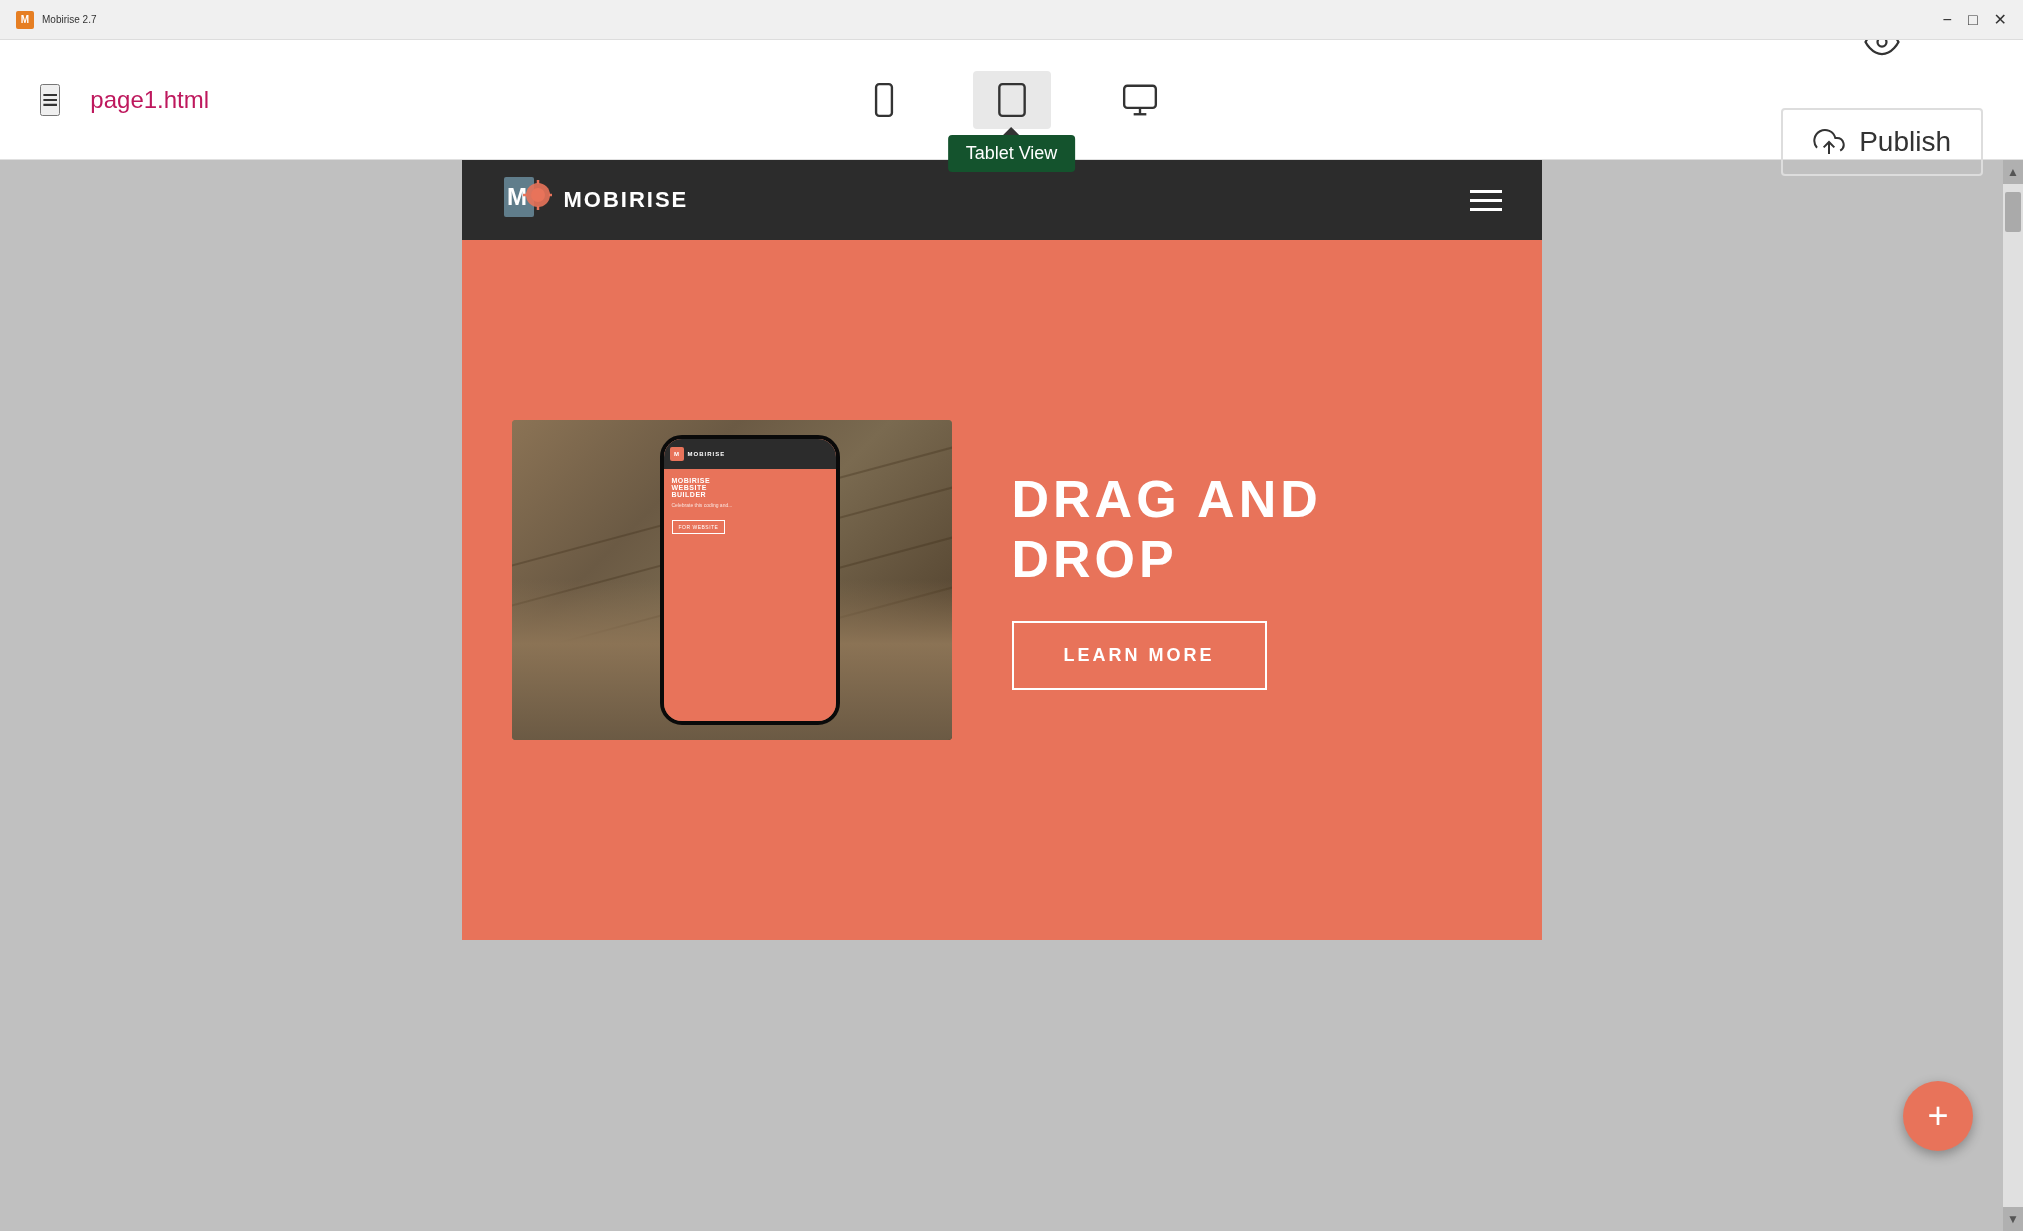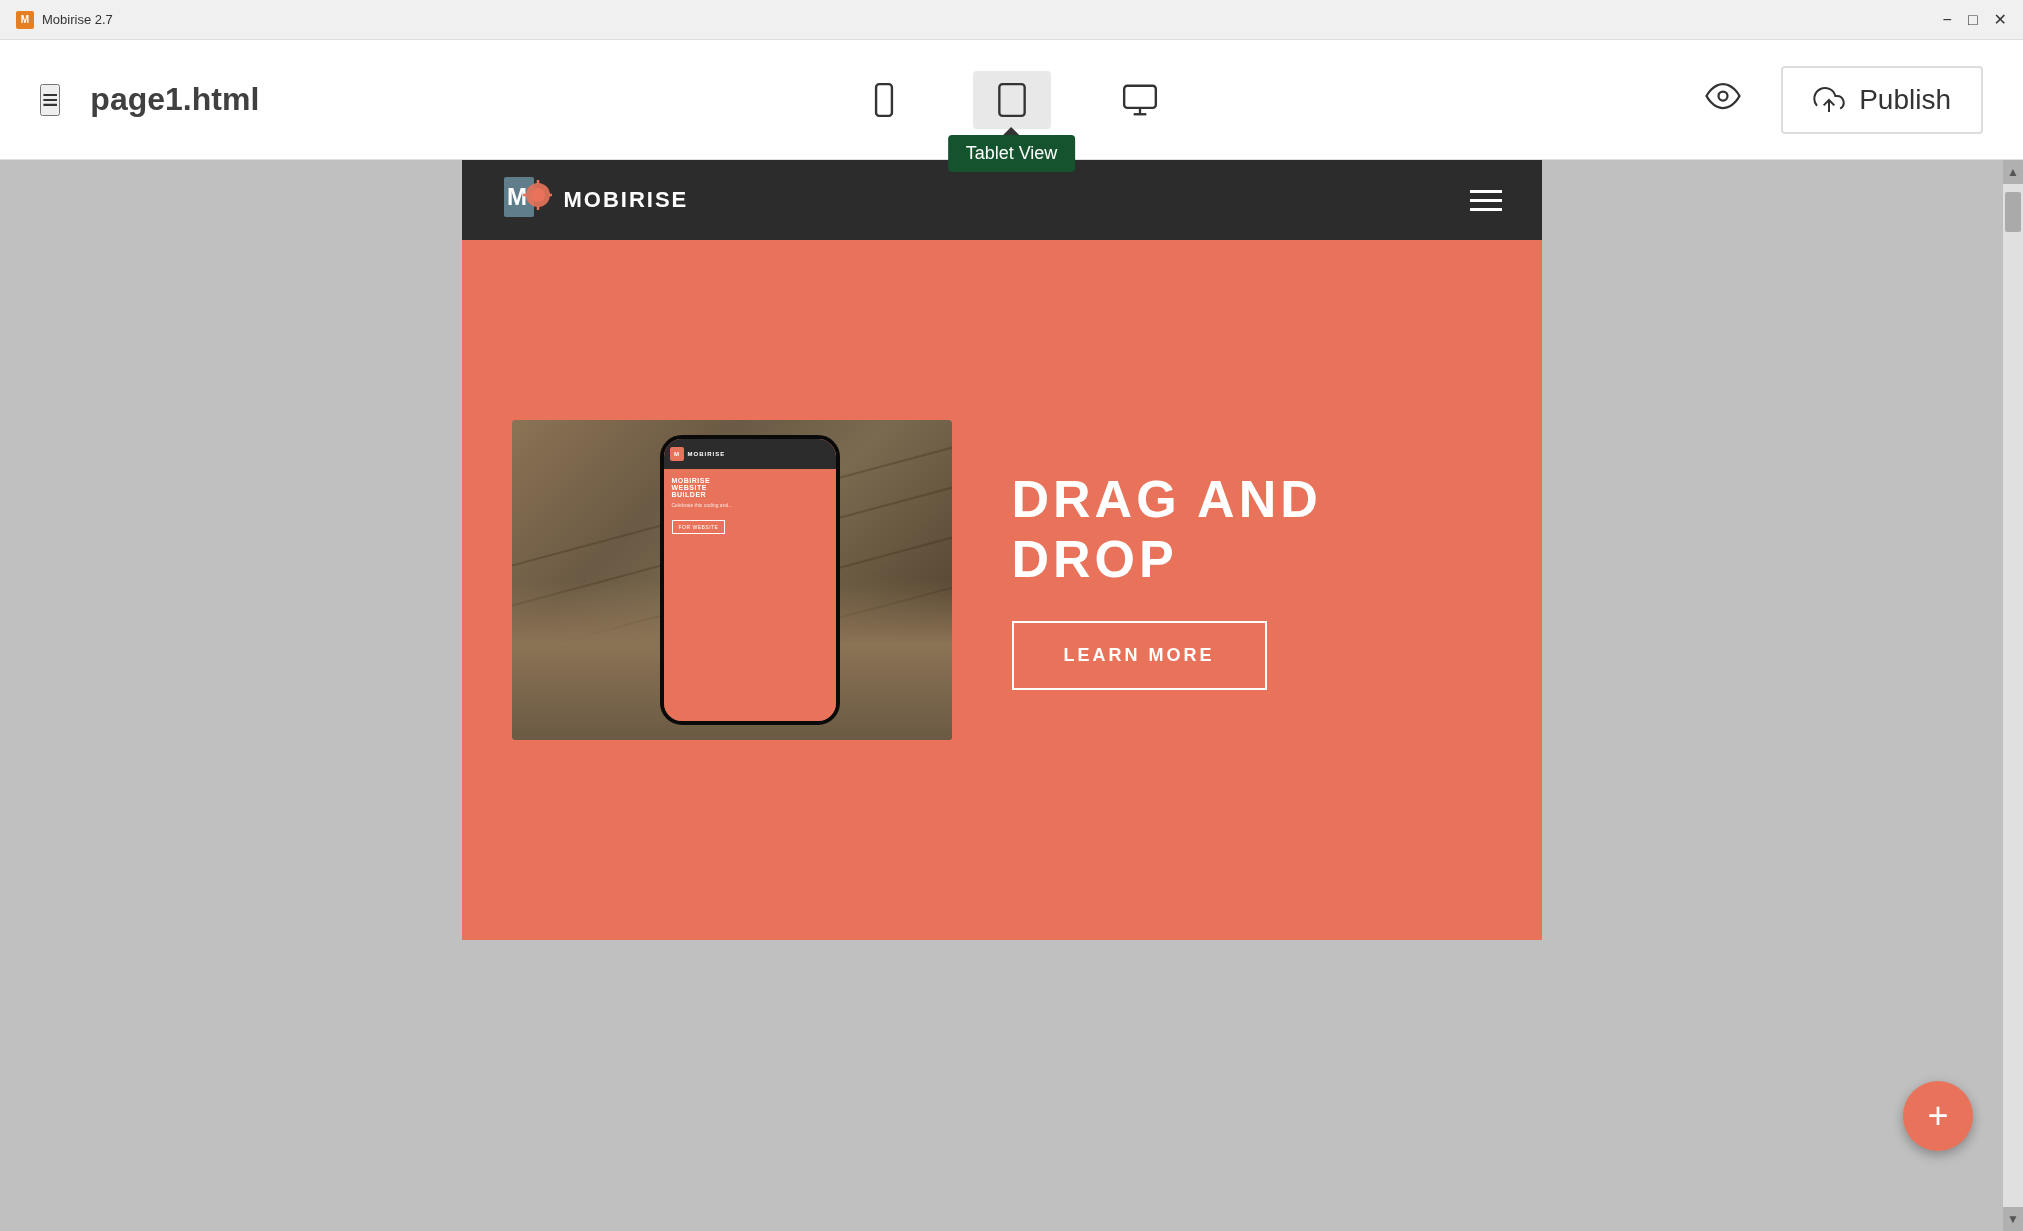--- a/index.html
+++ b/index.html
@@ -27,21 +27,21 @@
     .title-bar-logo {
       width: 18px;
       height: 18px;
       background: #e67e22;
       border-radius: 2px;
       margin-right: 8px;
       display: flex; align-items: center; justify-content: center;
       font-size: 10px; color: white; font-weight: bold;
     }
     .title-bar-text {
-      font-size: 13px;
+      font-size: 10px;
       color: #333;
     }
     .title-bar-controls {
       position: absolute;
       right: 16px;
       top: 50%;
       transform: translateY(-50%);
       display: flex;
       gap: 16px;
     }
@@ -67,23 +67,23 @@
       z-index: 90;
     }
     .hamburger-btn {
       font-size: 28px;
       color: #333;
       cursor: pointer;
       margin-right: 30px;
       line-height: 1;
     }
     .page-title {
-      font-size: 32px;
-      color: #404040;
-      font-weight: 700;
+      font-size: 24px;
+      color: #be185d;
+      font-weight: 400;
       flex: 1;
     }
     .view-controls {
       display: flex;
       align-items: center;
       gap: 50px;
       position: absolute;
       left: 50%;
       transform: translateX(-50%);
     }
@@ -104,20 +104,21 @@
     .view-btn svg {
       width: 38px;
       height: 38px;
     }
 
     .toolbar-right {
       display: flex;
       align-items: center;
       gap: 40px;
       margin-left: auto;
+      flex-direction: column;
     }
     .preview-btn {
       background: none;
       border: none;
       cursor: pointer;
       font-size: 32px;
       color: #333;
     }
     .publish-btn {
       display: flex;

